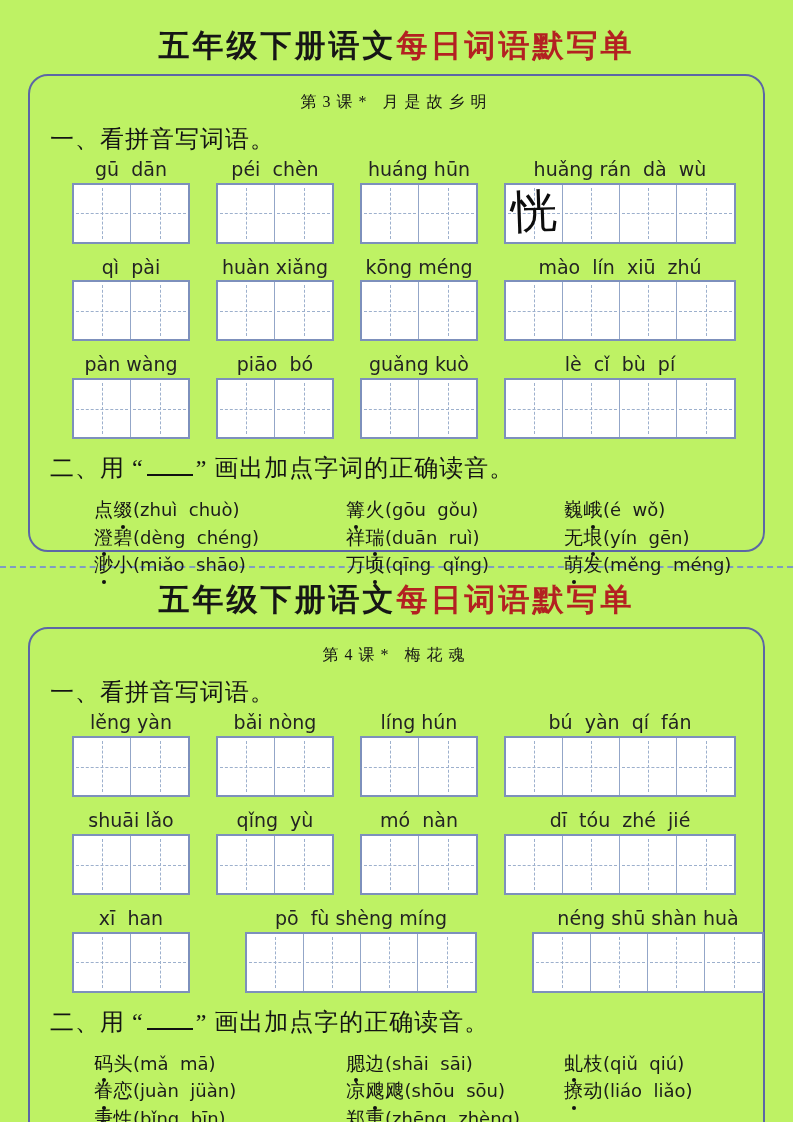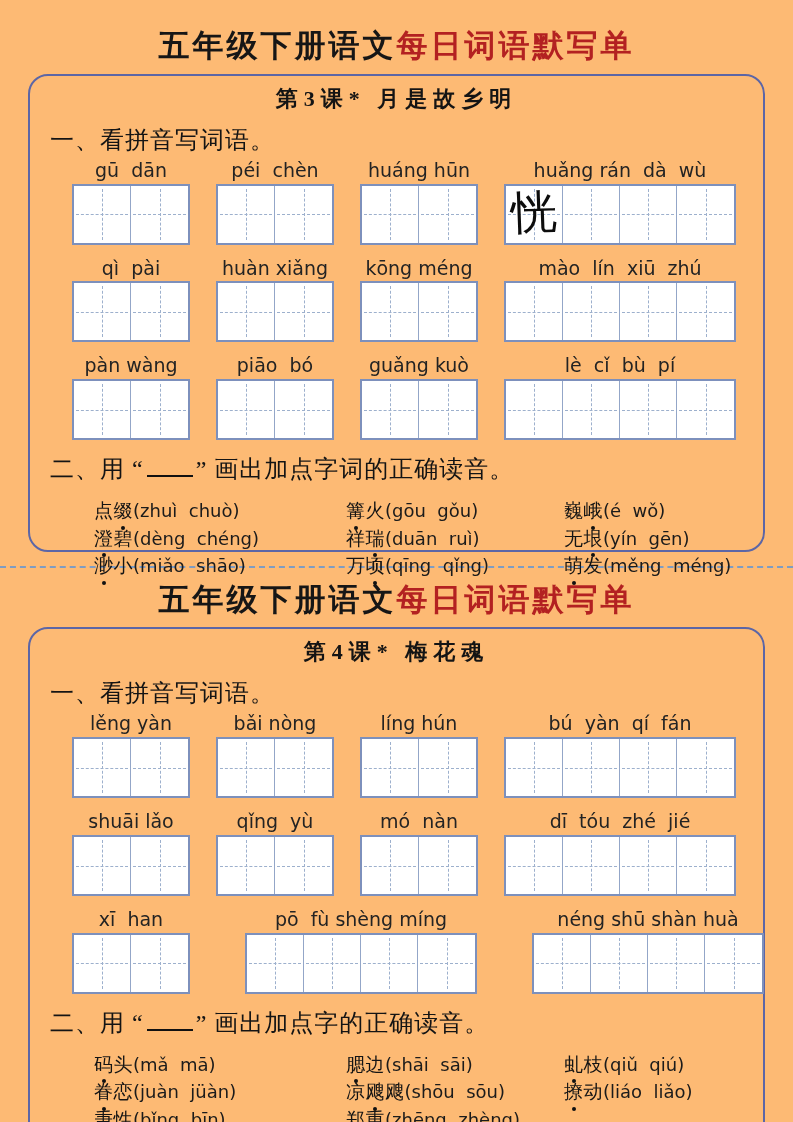--- a/index.html
+++ b/index.html
@@ -1,39 +1,39 @@
 <!DOCTYPE html>
 <html><head>
 <meta charset="utf-8">
 <style>
   * { margin:0; padding:0; box-sizing:border-box; }
   html,body { background:#e8e8e8; }
   .page {
-    width:793px; height:1122px; margin:0 auto; background:#fdba74;
+    width:793px; height:1122px; margin:0 auto; background:#bef264;
     position:relative; overflow:hidden;
     font-family:"Liberation Serif", serif; color:#141414;
   }
   .main-title {
     text-align:center; padding-top:26px; font-size:31px; font-weight:bold;
     letter-spacing:3px; line-height:1.28; white-space:nowrap;
   }
   .main-title .t-black { color:#161616; }
   .main-title .t-red   { color:#b32121; }
   .main-title.second { padding-top:0; margin-top:12px; }
 
   .section-box {
     margin:8px 28px 0 28px; border:2px solid #5c66a6; border-radius:20px;
     padding:8px 12px 6px 12px;
   }
   .section-box.first  { height:478px; }
   .section-box.second { height:578px; }
 
   .lesson-title {
-    text-align:center; font-size:22px; font-weight:bold; letter-spacing:6px;
-    margin-top:0;
+    text-align:center; font-size:16px; font-weight:normal; letter-spacing:6px;
+    margin-top:8px;
   }
   .part-heading {
     font-size:24px; letter-spacing:1px; margin:10px 0 4px 8px;
   }
   .part-heading.two { margin-top:6px; }
   .underline-blank {
     display:inline-block; width:46px; height:0.62em;
     border-bottom:2.5px solid #111; margin:0 3px;
   }
 

